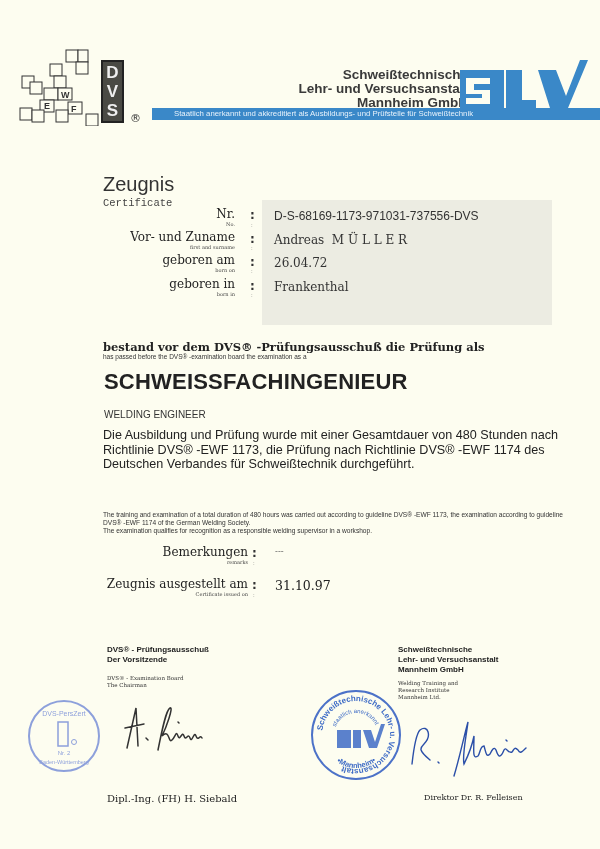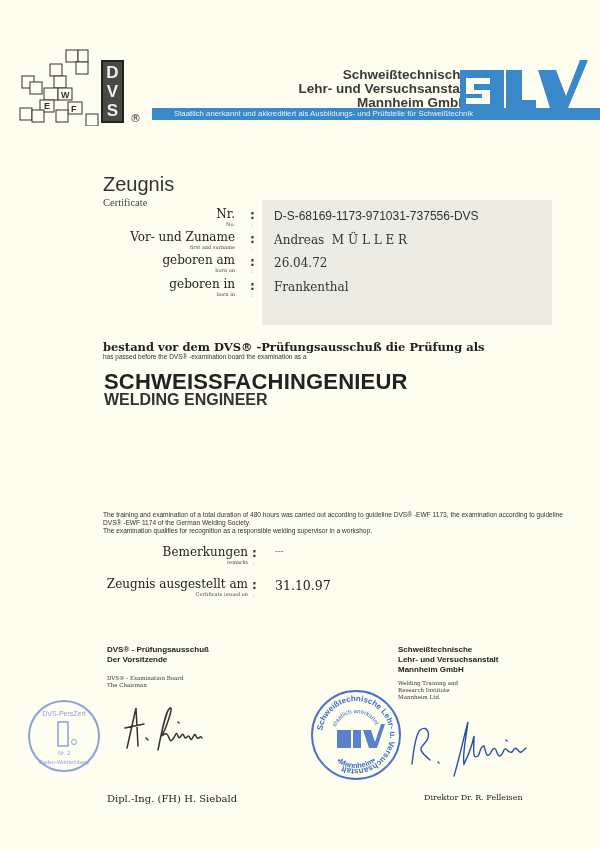--- a/index.html
+++ b/index.html
@@ -24,34 +24,34 @@
       font-family:"Liberation Sans", sans-serif; font-weight:bold; font-size:13.5px; line-height:14px; color:#3a3a3a;
     }
     .slv-logo { left:460px; top:60px; width:150px; height:56px; }
     .blue-bar {
       left:152px; top:108px; width:512px; height:12px; background:#3a88c8;
       color:#e8f2fb; font-family:"Liberation Sans", sans-serif; font-size:7.8px; line-height:12px;
       padding-left:22px; box-sizing:border-box; white-space:nowrap;
     }
     
     .title { left:103px; top:173px; font-family:"Liberation Sans", sans-serif; font-size:20px; color:#333; }
-    .subtitle { left:103px; top:197px; font-family:Liberation Serif, serif; font-size:10.5px; color:#444; }
+    .subtitle { left:103px; top:197px; font-family:Liberation Mono, monospace; font-size:10.5px; color:#444; }
     .gray-panel { left:262px; top:200px; width:290px; height:125px; background:#ecece2; }
     .field-label { right:365px; text-align:right; font-family:"DejaVu Serif", serif; color:#222; }
     .field-label .main { font-size:12px; display:block; line-height:13px; }
     .field-label .sub { font-size:5px; display:block; line-height:6px; color:#444; }
     .colon { left:250px; font-size:12px; font-weight:bold; color:#333; }
     .colon-sm { left:251px; font-size:5px; color:#555; }
     .field-value { left:274px; font-size:12px; color:#333; }
     .v-serif { font-family:"DejaVu Serif", serif; }
     .v-sans { font-family:"Liberation Sans", sans-serif;text-align:right; }
     .passed-de { left:103px; top:340px; font-family:"DejaVu Serif", serif; font-size:11.5px; font-weight:bold; color:#222; }
     .passed-en { left:103px; top:353px; font-family:"Liberation Sans", sans-serif; font-size:6.5px; color:#333; }
     .degree { left:104px; top:369px; font-family:"Liberation Sans", sans-serif; font-weight:bold; font-size:22px; color:#222; letter-spacing:0.2px; }
-    .degree-en { left:104px; top:391px; font-family:"Liberation Sans", sans-serif; font-weight:bold; font-size:16px; color:#333; }
+    .degree-en { left:104px; top:409px; font-family:"Liberation Sans", sans-serif; font-weight:normal; font-size:10px; color:#333; }
     .body-de { left:103px; top:428px; width:480px; font-family:"Liberation Sans", sans-serif; font-size:12.6px; line-height:14.6px; color:#222; }
     .body-en { left:103px; top:511px; width:480px; font-family:"Liberation Sans", sans-serif; font-size:6.6px; line-height:8px; color:#333; }
     .remarks-label, .issued-label { right:352px; text-align:right; font-family:"DejaVu Serif", serif; }
     .remarks-label .main, .issued-label .main { font-size:12px; display:block; line-height:13px; color:#222; }
     .remarks-label .sub, .issued-label .sub { font-size:5px; display:block; line-height:6px; color:#444; }
     .remarks-val { left:275px; top:547px; font-size:8px; color:#666; }
     .issued-val { left:275px; top:578px; font-family:"DejaVu Serif", serif; font-size:12.5px; color:#222; }
     .sig-left-head { left:107px; top:645px; font-family:"Liberation Sans", sans-serif; font-weight:bold; font-size:8px; line-height:10px; color:#222; }
     .sig-left-en { left:107px; top:675px; font-family:"DejaVu Serif", serif; font-size:5.5px; line-height:7px; color:#333; }
     .sig-right-head { left:398px; top:645px; font-family:"Liberation Sans", sans-serif; font-weight:bold; font-size:8px; line-height:10px; color:#222; }
@@ -144,20 +144,21 @@
 <div class="abs colon-sm" style="top:292px">:</div>
 <div class="abs field-value v-serif" style="top:280px">Frankenthal</div>
 
 <div class="abs passed-de">bestand vor dem DVS® -Prüfungsausschuß die Prüfung als</div>
 <div class="abs passed-en">has passed before the DVS® -examination board the examination as a</div>
 
 <div class="abs degree">SCHWEISSFACHINGENIEUR</div>
 <div class="abs degree-en">WELDING ENGINEER</div>
 
 <div class="abs body-de">
+  <div>Die Ausbildung und Prüfung wurde mit einer Gesamtdauer von 480 Stunden nach Richtlinie DVS® -EWF 1173, die Prüfung nach Richtlinie DVS® -EWF 1174 des Deutschen Verbandes für Schweißtechnik durchgeführt.</div>
 </div>
 <div class="abs body-en">
   <div>The training and examination of a total duration of 480 hours was carried out according to guideline DVS® -EWF 1173, the examination according to guideline DVS® -EWF 1174 of the German Welding Society.</div>
   <div>The examination qualifies for recognition as a responsible welding supervisor in a workshop.</div>
 </div>
 
 <div class="abs remarks-label" style="top:546px">
   <span class="main">Bemerkungen</span>
   <span class="sub">remarks</span>
 </div>

